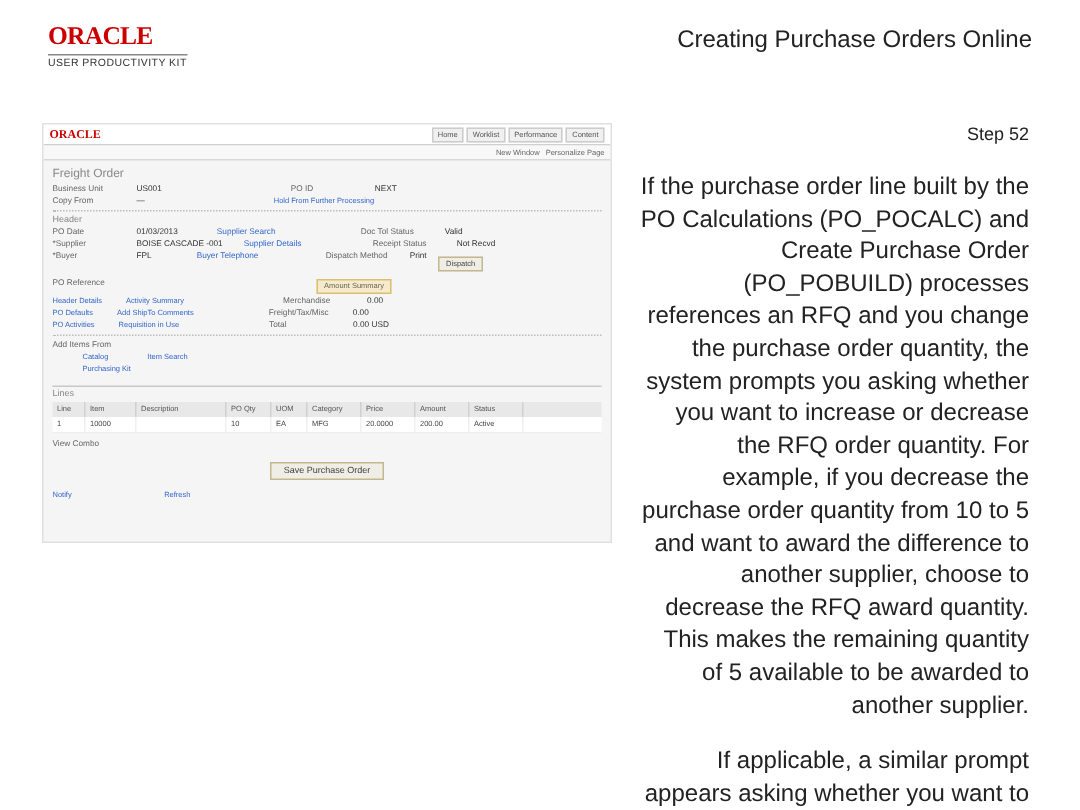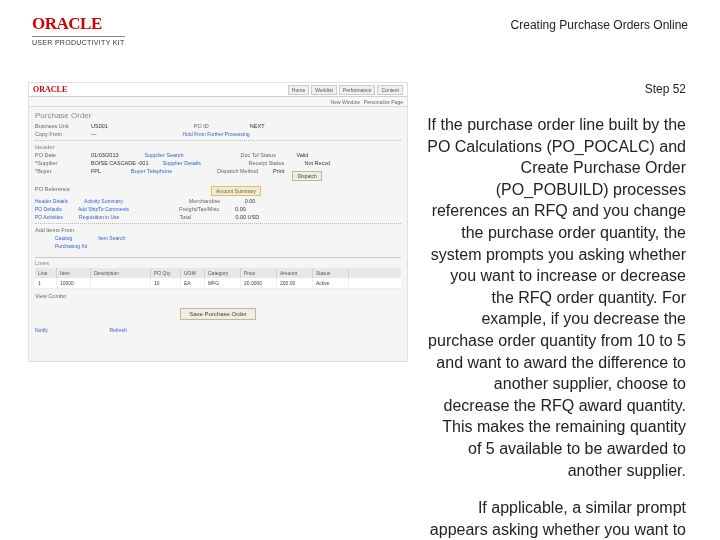--- a/index.html
+++ b/index.html
@@ -1,21 +1,21 @@
 <!DOCTYPE html>
 <html><head>
 <meta charset="utf-8">
 <style>
   * { box-sizing: border-box; margin: 0; padding: 0; }
   body { font-family: Arial, Helvetica, sans-serif; width: 720px; height: 540px; background: #fff; position: relative; }
   .header { display: flex; justify-content: space-between; align-items: flex-start; padding: 14px 32px 6px 32px; }
   .logo-block { display: flex; flex-direction: column; }
   .oracle-logo { font-family: Georgia, 'Times New Roman', serif; font-size: 17px; font-weight: bold; color: #c00; letter-spacing: -0.5px; }
   .logo-sub { font-size: 7px; letter-spacing: 0.3px; color: #333; border-top: 1px solid #888; padding-top: 2px; margin-top: 2px; }
-  .doc-title { font-size: 12px; color: #222; margin-top: 4px; }
+  .doc-title { font-size: 16px; color: #222; margin-top: 4px; }
   .content { display: flex; gap: 18px; padding: 30px 28px 0 28px; align-items: flex-start; }
   .shot { width: 380px; height: 280px; background: #f5f5f5; border: 1px solid #e0e0e0; position: relative; overflow: hidden; }
   .shot-bar { height: 14px; background: #fff; border-bottom: 1px solid #d0d0d0; display: flex; align-items: center; padding: 0 4px; }
   .shot-bar .mini-logo { font-family: Georgia, serif; font-size: 8px; font-weight: bold; color: #c00; }
   .nav-tabs { margin-left: auto; display: flex; gap: 2px; }
   .nav-tab { font-size: 5px; color: #555; padding: 1px 3px; border: 1px solid #ccc; background: #f0f0f0; }
   .sub-bar { height: 10px; background: #f8f8f8; border-bottom: 1px solid #d8d8d8; display: flex; justify-content: flex-end; align-items: center; padding: 0 4px; gap: 4px; }
   .sub-bar span { font-size: 5px; color: #666; }
   .form-area { padding: 4px 6px; font-size: 6px; color: #555; }
   .form-title { font-size: 8px; color: #888; margin-bottom: 3px; }
@@ -55,21 +55,21 @@
         <span class="nav-tab">Worklist</span>
         <span class="nav-tab">Performance</span>
         <span class="nav-tab">Content</span>
       </div>
     </div>
     <div class="sub-bar">
       <span>New Window</span>
       <span>Personalize Page</span>
     </div>
     <div class="form-area">
-      <div class="form-title">Purchase Order</div>
+      <div class="form-title">Freight Order</div>
       <div class="row">
         <span class="field-label">Business Unit</span>
         <span class="field-val">US001</span>
         <span class="field-label" style="margin-left:80px">PO ID</span>
         <span class="field-val">NEXT</span>
       </div>
       <div class="row">
         <span class="field-label">Copy From</span>
         <span class="field-val">—</span>
         <span style="margin-left:80px;font-size:5px;color:#36c">Hold From Further Processing</span>

